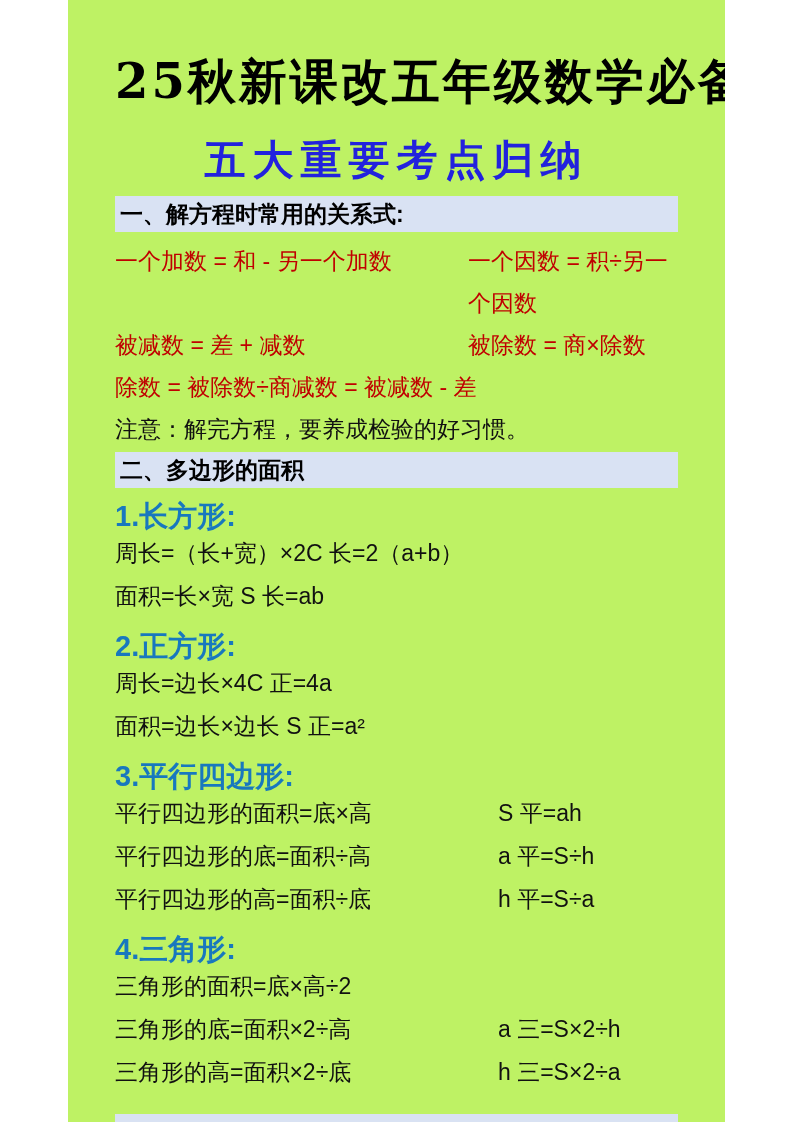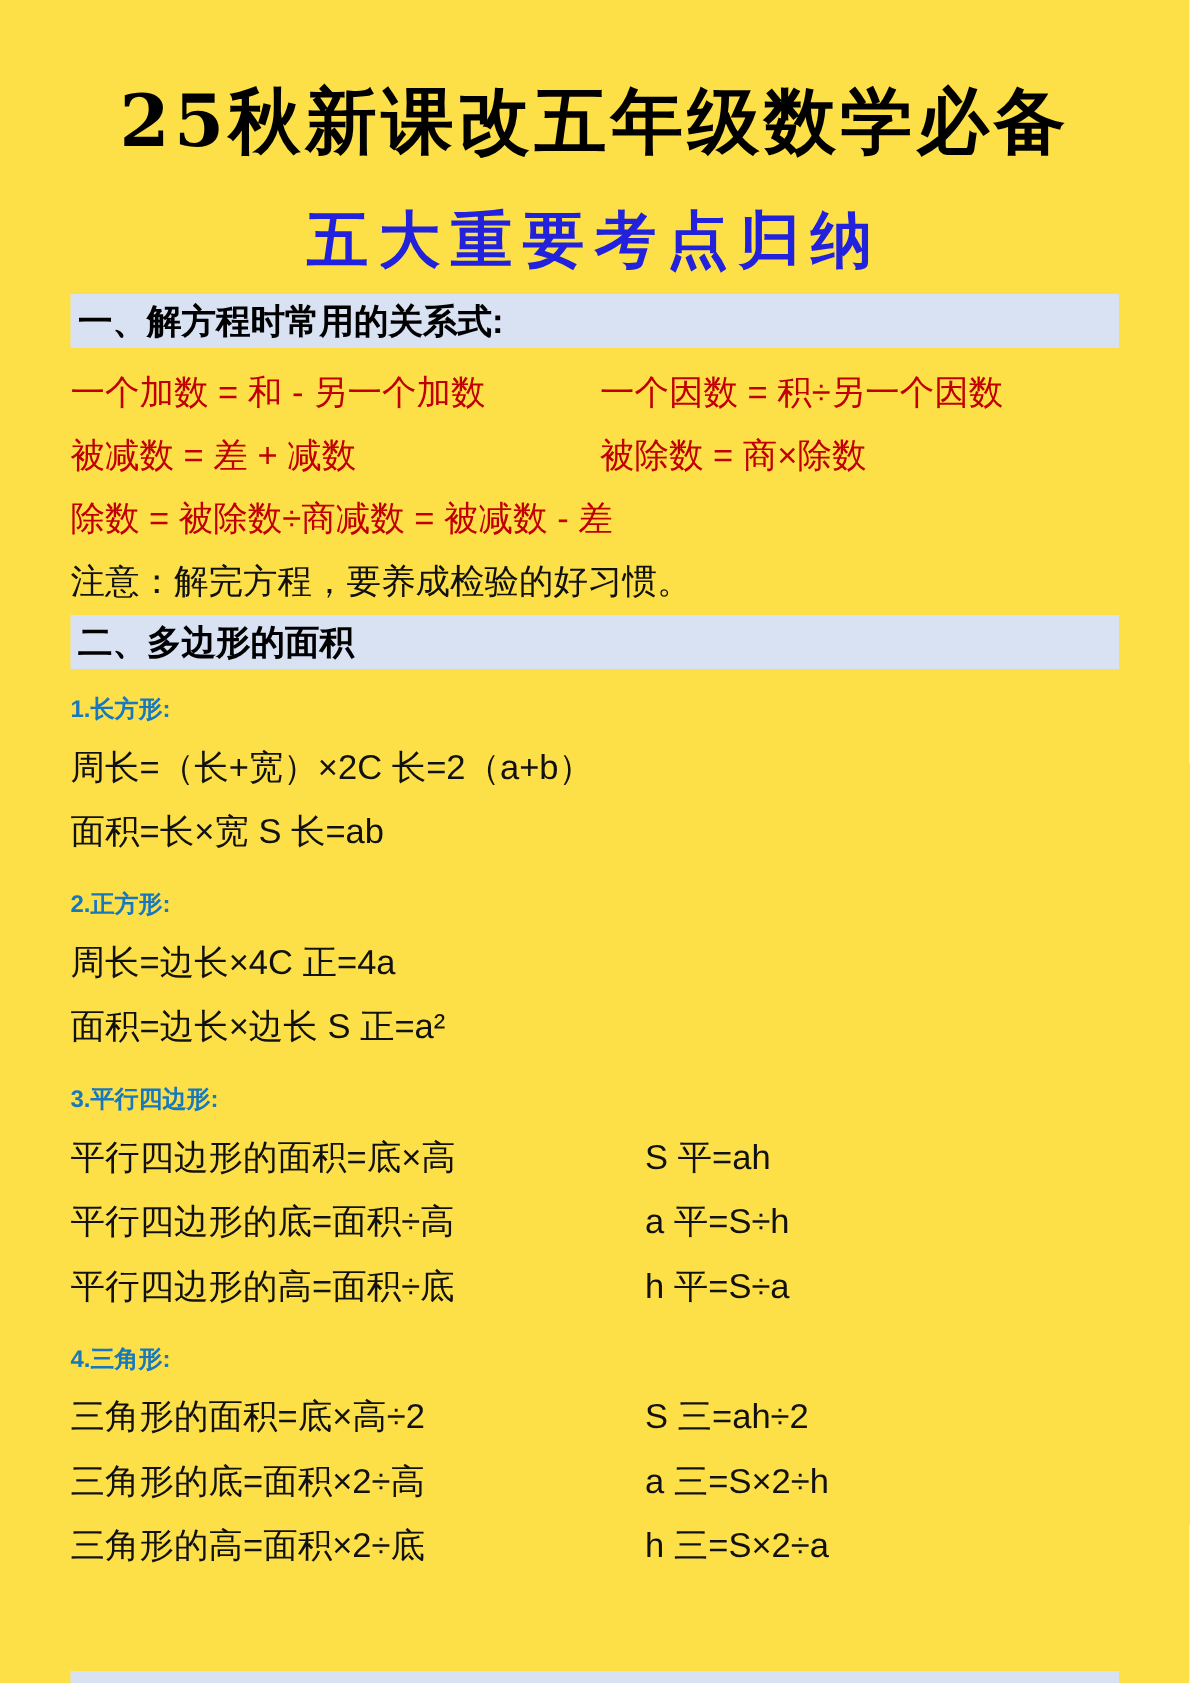--- a/index.html
+++ b/index.html
@@ -1,24 +1,24 @@
 <!DOCTYPE html>
 <html><head>
 <meta charset="utf-8">
 <style>
   * { margin: 0; padding: 0; box-sizing: border-box; }
   html, body { background: #ffffff; }
   body { font-family: "Liberation Sans", sans-serif; }
 
   .page {
     position: relative;
-    width: 793px;
+    width: 657px;
     height: 1122px;
     margin: 0 auto;
-    background: #fde047;
+    background: #bef264;
     padding: 0 47px;
     overflow: hidden;
     color: #111111;
   }
 
   .title {
     margin-top: 46px;
     text-align: center;
     font-family: "DejaVu Serif", serif;
     font-size: 48px;
@@ -63,21 +63,21 @@
   .red { color: #C00000; font-weight: normal; }
 
   .note {
     font-size: 23px;
     line-height: 42px;
     color: #111111;
   }
 
   .sub-title {
     margin-top: 12px;
-    font-size: 16px;
+    font-size: 29px;
     font-weight: bold;
     line-height: 32px;
     color: #1878BE;
   }
 
   .body-line {
     font-size: 23px;
     line-height: 43px;
     color: #111111;
     font-weight: normal;
@@ -148,21 +148,20 @@
     <span>a 平=S÷h</span>
   </div>
   <div class="two-col">
     <span class="left">平行四边形的高=面积÷底</span>
     <span>h 平=S÷a</span>
   </div>
 
   <h3 class="sub-title">4.三角形:</h3>
   <div class="two-col">
     <span class="left">三角形的面积=底×高÷2</span>
-    <span>S 三=ah÷2</span>
   </div>
   <div class="two-col">
     <span class="left">三角形的底=面积×2÷高</span>
     <span>a 三=S×2÷h</span>
   </div>
   <div class="two-col">
     <span class="left">三角形的高=面积×2÷底</span>
     <span>h 三=S×2÷a</span>
   </div>
 

